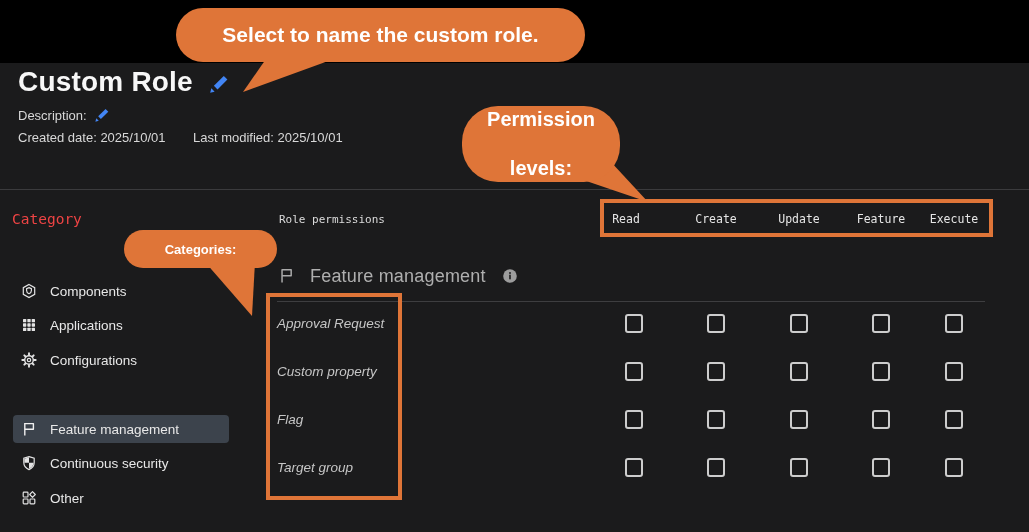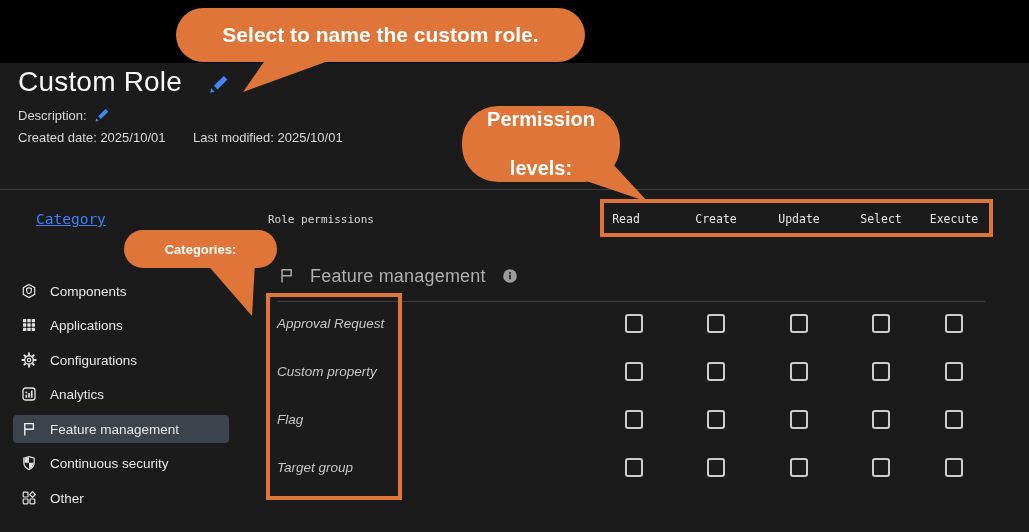--- a/index.html
+++ b/index.html
@@ -2,37 +2,37 @@
 <html><head>
 <meta charset="utf-8">
 <style>
   * { margin:0; padding:0; box-sizing:border-box; }
   body { background:#000; font-family:"Liberation Sans", sans-serif; }
   .screen { position:relative; width:1029px; height:532px; background:#1B1B1C; overflow:hidden; }
 
   .topbar { position:absolute; left:0; top:0; width:1029px; height:63px; background:#000; }
 
   
-  .page-title { position:absolute; left:18px; top:66px; font-size:28px; font-weight:400; color:#F7F7F7; letter-spacing:0.2px; }
+  .page-title { position:absolute; left:18px; top:66px; font-size:28px; font-weight:700; color:#F7F7F7; letter-spacing:0.2px; }
   .pencil-lg { position:absolute; left:207px; top:72px; width:24px; height:24px; cursor:pointer; }
   .desc-label { position:absolute; left:18px; top:108px; font-size:13px; color:#D8D8D8; }
   .pencil-sm { position:absolute; left:93px; top:106px; width:18px; height:18px; cursor:pointer; }
   .created-label { position:absolute; left:18px; top:130px; font-size:13px; color:#D8D8D8; }
   .modified-label { position:absolute; left:193px; top:130px; font-size:13px; color:#D8D8D8; }
   .header-divider { position:absolute; left:0; top:189px; width:1029px; height:1px; background:#3B3B3D; }
 
   
-  .sidebar-heading { position:absolute; left:36px; top:211px; font-family:"DejaVu Sans Mono", monospace; font-size:14.5px; color:#3b82f6;text-decoration:underline; }
+  .sidebar-heading { position:absolute; left:12px; top:211px; font-family:"DejaVu Sans Mono", monospace; font-size:14.5px; color:#ef4444; }
   .side-item { position:absolute; left:13px; width:216px; height:28px; display:flex; align-items:center; gap:13px; padding-left:8px; border-radius:4px; cursor:pointer; }
   .side-item.selected { background:#3C434C; }
   .side-item .icon { width:16px; height:16px; display:flex; flex:0 0 16px; }
   .side-label { font-size:13.5px; color:#E8E8E8; white-space:nowrap; }
 
   
-  .table-label { position:absolute; left:268px; top:213px; font-family:"DejaVu Sans Mono", monospace; font-size:11px; color:#DCDCDC; }
+  .table-label { position:absolute; left:279px; top:213px; font-family:"DejaVu Sans Mono", monospace; font-size:11px; color:#DCDCDC; }
   .col-header { position:absolute; top:212px; transform:translateX(-50%); font-family:"DejaVu Sans Mono", monospace; font-size:11.5px; color:#E6E6E6; white-space:nowrap; }
   .section-flag { position:absolute; left:278px; top:267px; width:17px; height:17px; }
   .section-title { position:absolute; left:310px; top:266px; font-size:18px; font-weight:400; color:#AFAFAF; letter-spacing:0.2px; }
   .info-icon { position:absolute; left:502px; top:268px; width:16px; height:16px; cursor:pointer; }
   .section-divider { position:absolute; left:277px; top:301px; width:708px; height:1px; background:#3E3E40; }
   .row-label { position:absolute; left:277px; font-size:13.5px; color:#C6C6C6; white-space:nowrap;font-style:italic; }
   .checkbox { position:absolute; width:18px; height:19px; border:2px solid #CDCDCD; border-radius:3px; background:transparent; cursor:pointer; }
 
   
   .annot-rect { position:absolute; border:4px solid #DF7538; }
@@ -109,34 +109,20 @@
           <rect x="6.35" y="6.35" width="3.3" height="3.3" rx="0.6"></rect>
           <rect x="10.7" y="6.35" width="3.3" height="3.3" rx="0.6"></rect>
         <rect x="2" y="10.7" width="3.3" height="3.3" rx="0.6"></rect>
           <rect x="6.35" y="10.7" width="3.3" height="3.3" rx="0.6"></rect>
           <rect x="10.7" y="10.7" width="3.3" height="3.3" rx="0.6"></rect>
       </svg>
     </span>
     <span class="side-label">Applications</span>
   </div>
 
-  <div class="side-item" style="top:380px">
-    <span class="icon">
-      <svg viewBox="0 0 16 16">
-        <rect x="2" y="2" width="12" height="12" rx="2.6" fill="none" stroke="#E3E3E3" stroke-width="1.3"></rect>
-        <g fill="#E3E3E3">
-          <rect x="4.5" y="5.6" width="1.7" height="1.7"></rect>
-          <rect x="4.5" y="8.8" width="1.7" height="2.9"></rect>
-          <rect x="7.2" y="7" width="1.7" height="4.7"></rect>
-          <rect x="9.9" y="4.6" width="1.7" height="7.1"></rect>
-        </g>
-      </svg>
-    </span>
-    <span class="side-label">Analytics</span>
-  </div>
 
   <div class="side-item selected" style="top:415px">
     <span class="icon">
       <svg viewBox="0 0 16 16" fill="none" stroke="#F0F0F0" stroke-width="1.4" stroke-linejoin="round">
         <path d="M3.8 14.5V2"></path>
           <path d="M3.8 2.6h8.6v5.6H3.8"></path>
       </svg>
     </span>
     <span class="side-label">Feature management</span>
   </div>
@@ -162,21 +148,21 @@
       </svg>
     </span>
     <span class="side-label">Other</span>
   </div>
 
   <div class="table-label">Role permissions</div>
 
   <div class="col-header" style="left:626px">Read</div>
   <div class="col-header" style="left:716px">Create</div>
   <div class="col-header" style="left:799px">Update</div>
-  <div class="col-header" style="left:881px">Select</div>
+  <div class="col-header" style="left:881px">Feature</div>
   <div class="col-header" style="left:954px">Execute</div>
 
   <svg class="section-flag" viewBox="0 0 16 16" fill="none" stroke="#ABABAB" stroke-width="1.4" stroke-linejoin="round">
     <path d="M3.8 14.5V2"></path>
       <path d="M3.8 2.6h8.6v5.6H3.8"></path>
   </svg>
   <div class="section-title">Feature management</div>
   <svg class="info-icon" viewBox="0 0 16 16">
     <circle cx="8" cy="8" r="6.8" fill="#9C9C9C"></circle>
     <circle cx="8" cy="4.9" r="1" fill="#222222"></circle>

